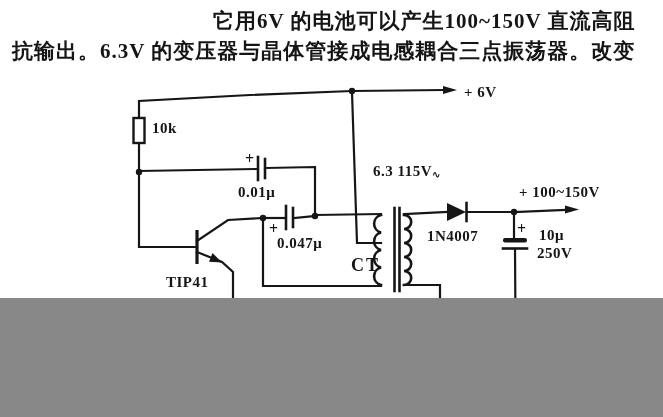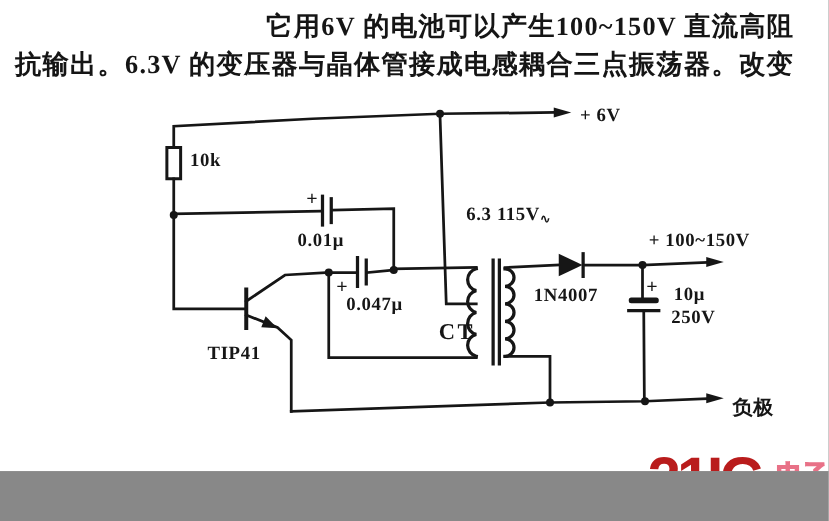--- a/index.html
+++ b/index.html
@@ -1,18 +1,18 @@
 <!DOCTYPE html>
 <html><head>
 <meta charset="utf-8">
 <style>
   html,body{margin:0;padding:0;background:#888;}
   .page{
     position:relative;
-    width:663px;height:377px;
+    width:663px;height:298px;
     background:#ffffff;
     overflow:hidden;
     font-family:"Liberation Serif","DejaVu Serif",serif;
   }
   .txt{
     position:absolute;
     font-weight:700;
     font-size:21px;
     color:#151515;
     letter-spacing:1px;

